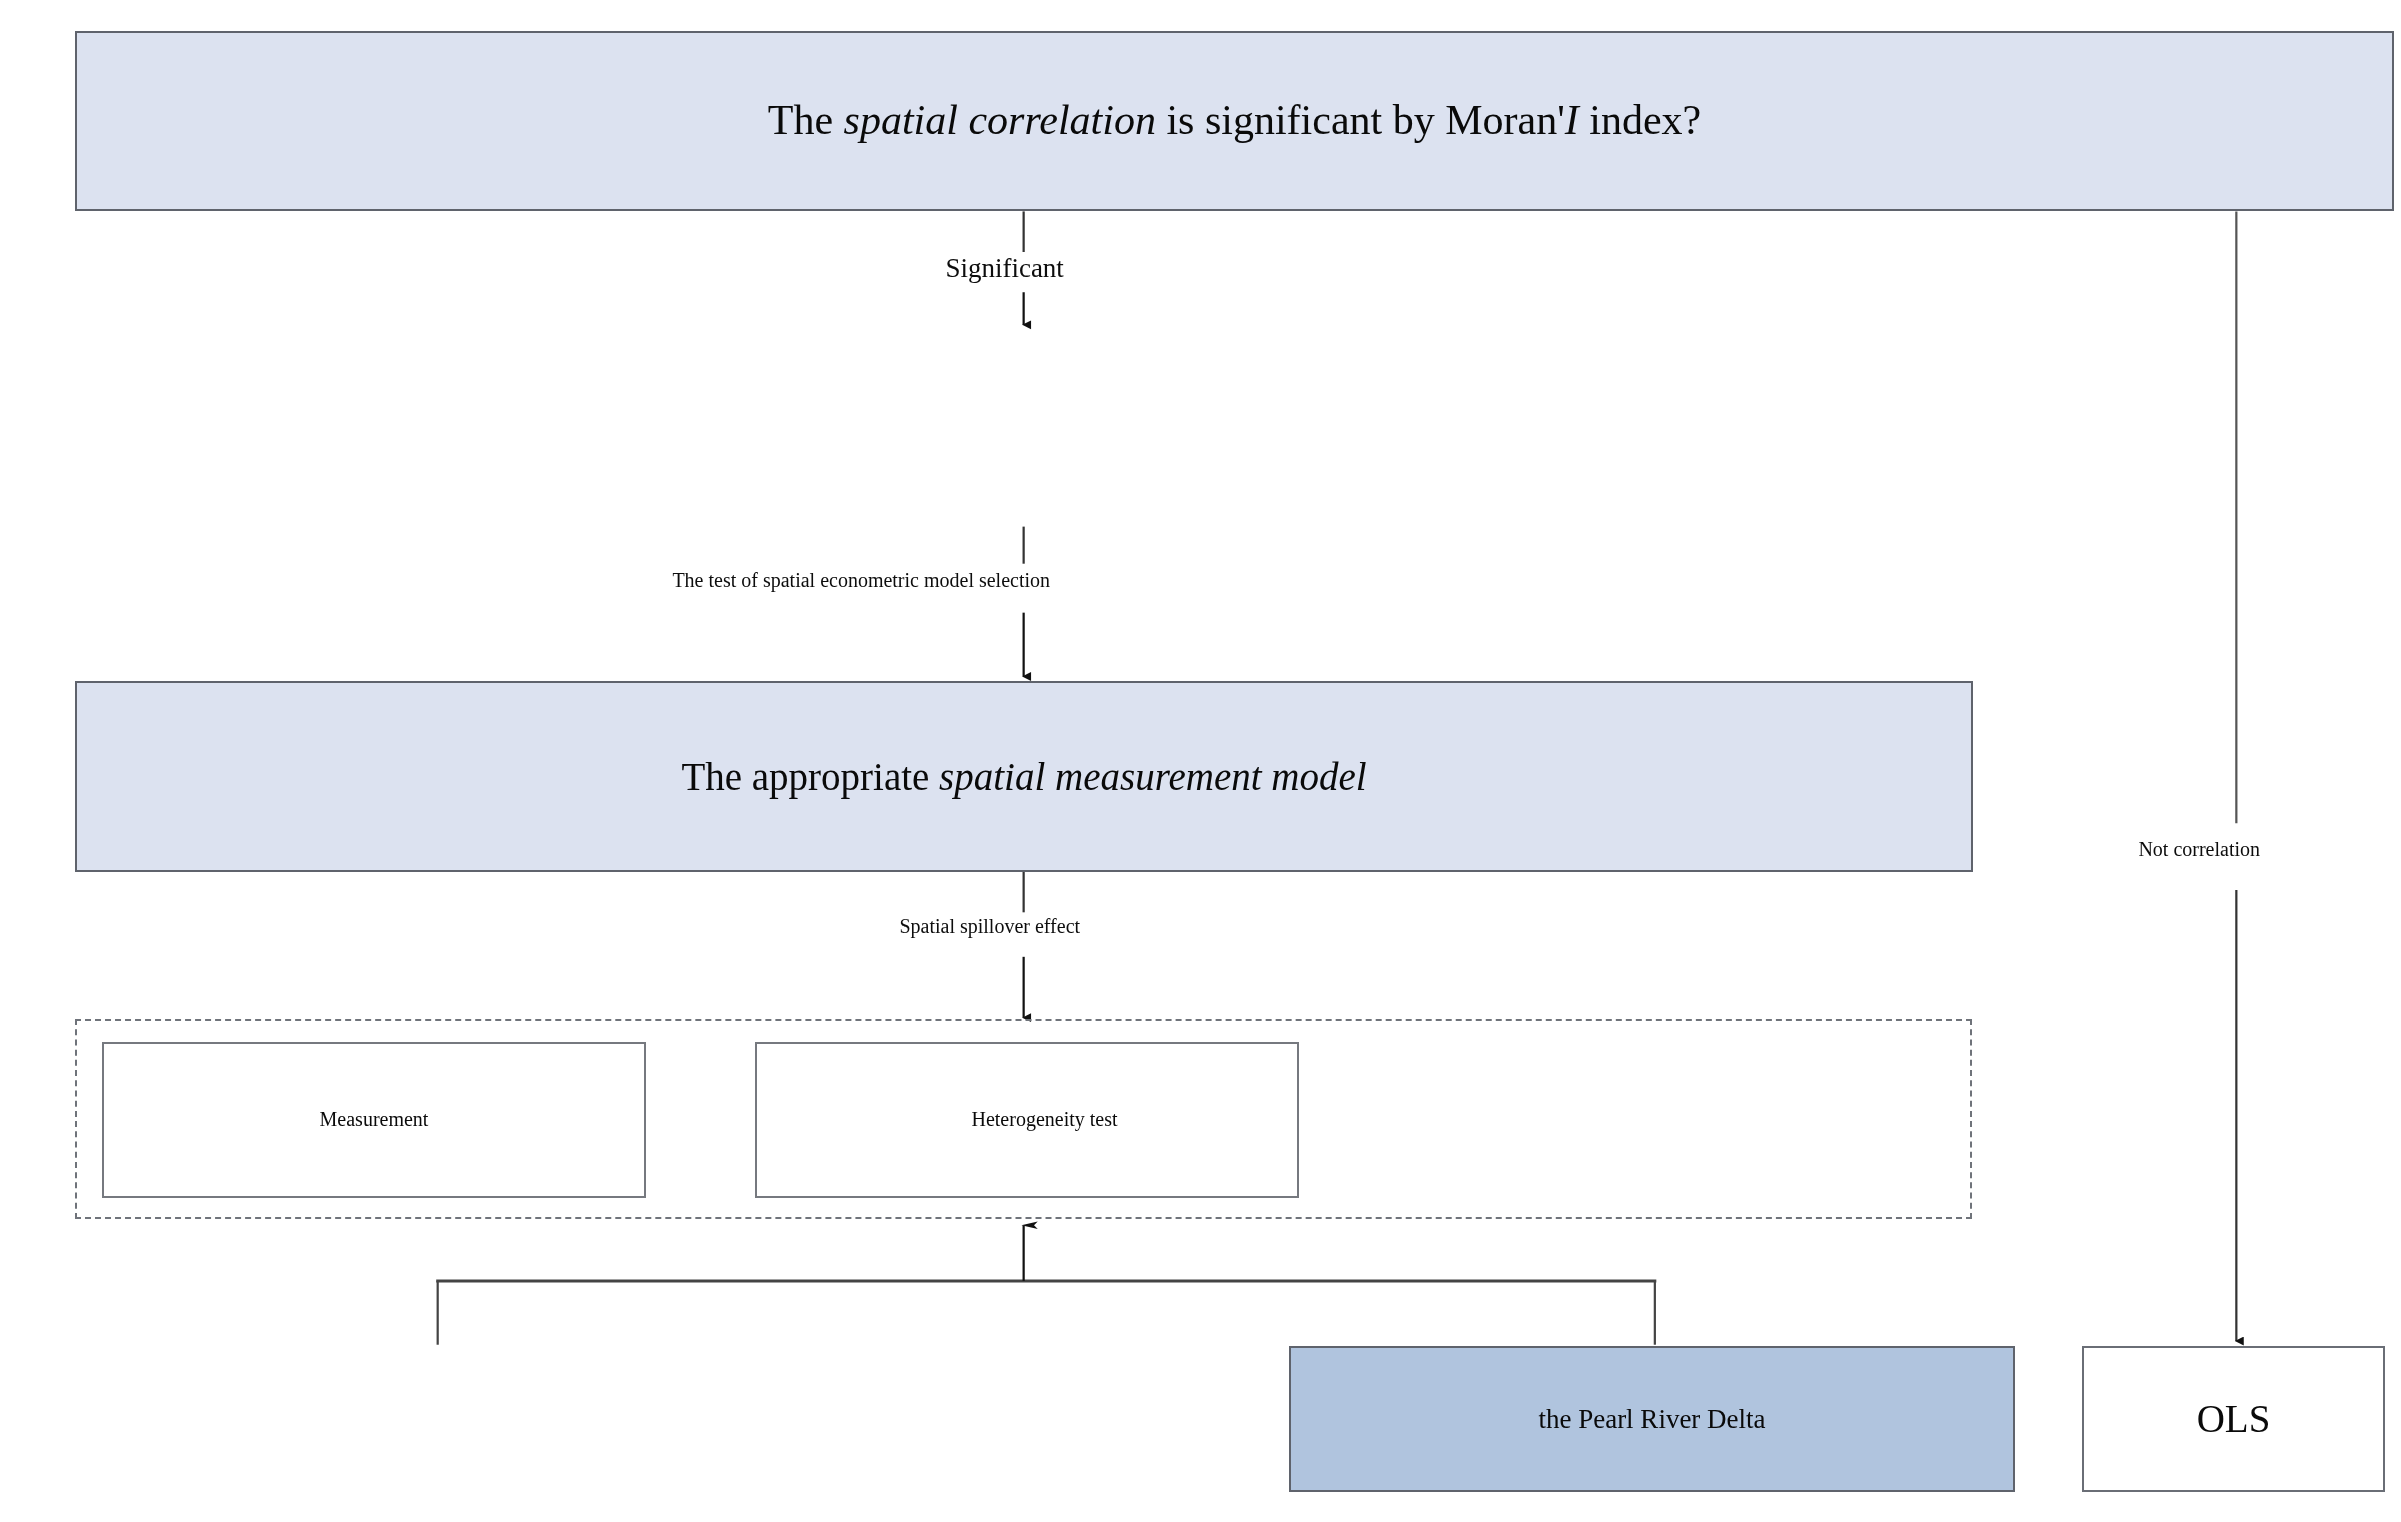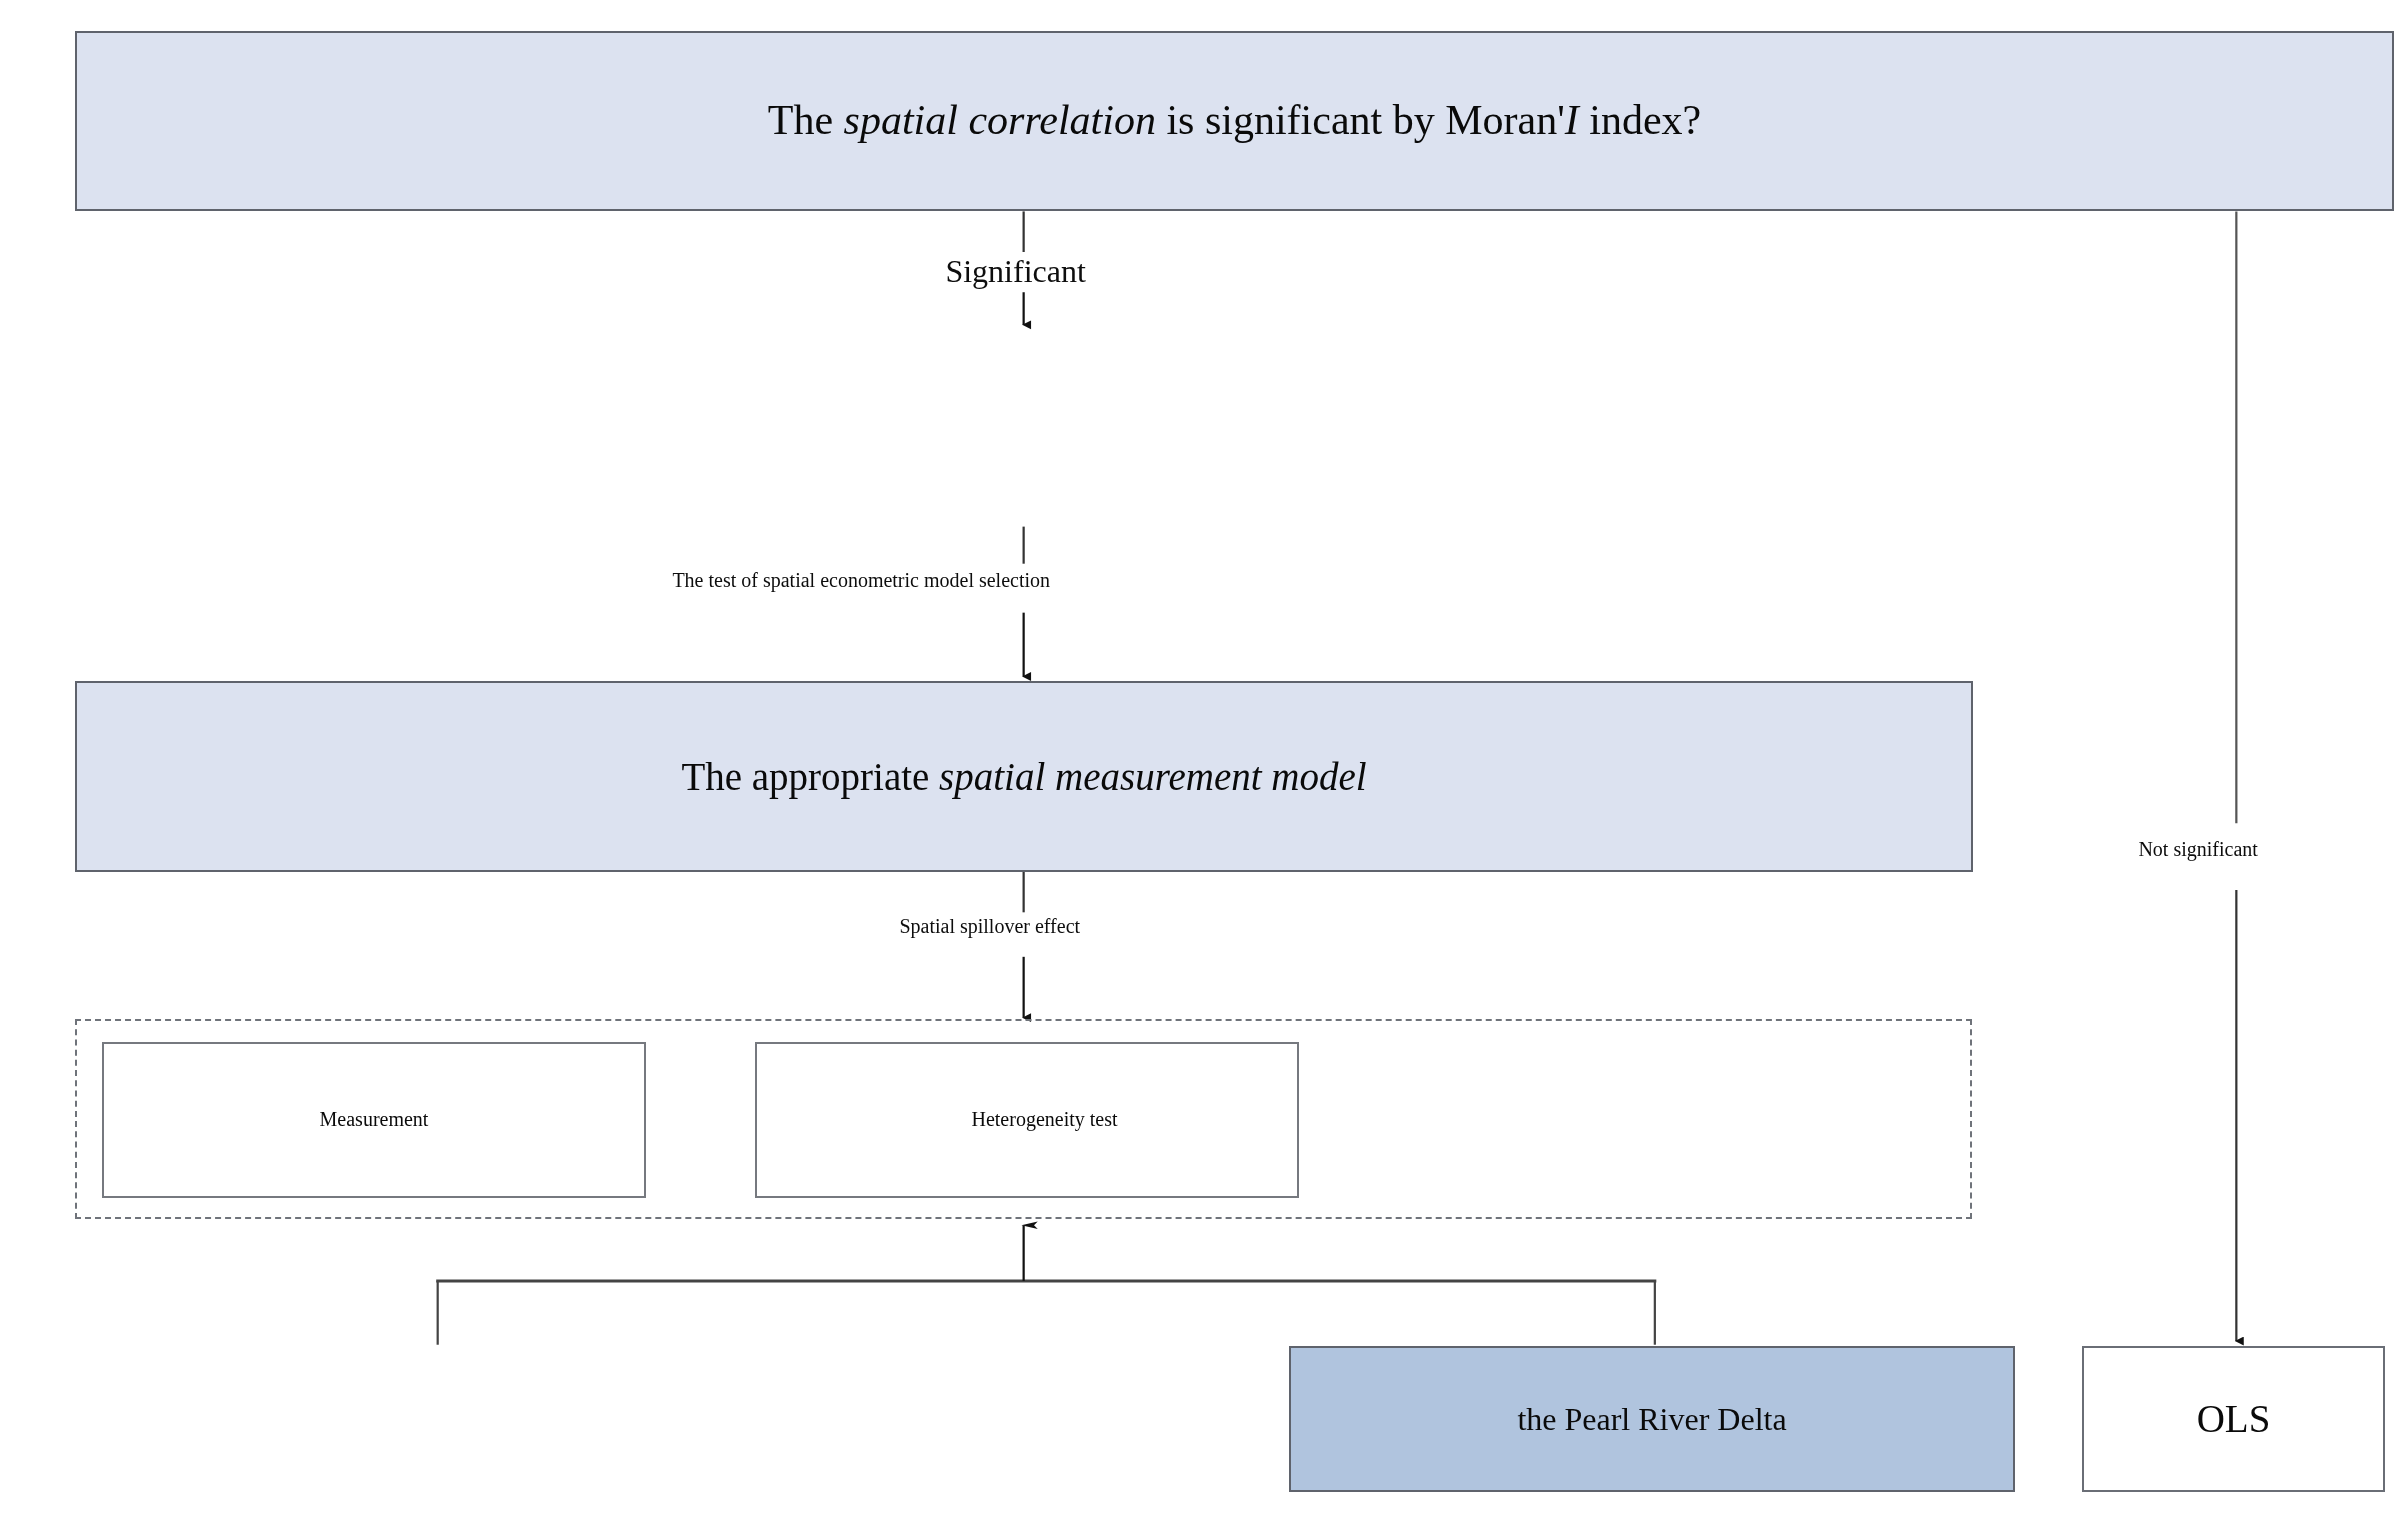--- a/index.html
+++ b/index.html
@@ -51,21 +51,21 @@
   .edge-label {
     position: absolute;
     color: #0d0d0d;
     white-space: nowrap;
     background: #ffffff;
     padding: 0 7.4px;
     line-height: 1.2;
   }
   .t-xl { font-size: 42px; }
   .t-lg { font-size: 39px; }
-  .t-md { font-size: 32px; }
+  .t-md { font-size: 27px; }
   .t-sm { font-size: 20px; }
   .ital { font-style: italic; }
   svg.connectors {
     position: absolute;
     left: 0;
     top: 0;
     width: 2401px;
     height: 1522px;
     pointer-events: none;
   }
@@ -135,16 +135,16 @@
 
 
   <div class="node node-fill-mid t-md" style="left:1263px; top:1346px; width:726px; height:146px;">
     <span>the Pearl River Delta</span>
   </div>
 
   <div class="node node-fill-white t-lg" style="left:2056px; top:1346px; width:303px; height:146px;">
     <span>OLS</span>
   </div>
 
-  <div class="edge-label t-sm" style="left:2105px; top:837px;">Not significant</div>
+  <div class="edge-label t-sm" style="left:2105px; top:837px;">Not correlation</div>
 
 </div>
 
 
 </body></html>

